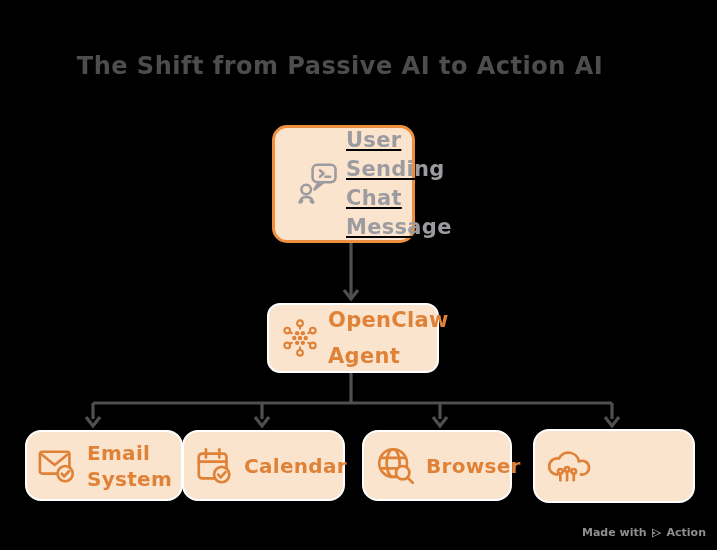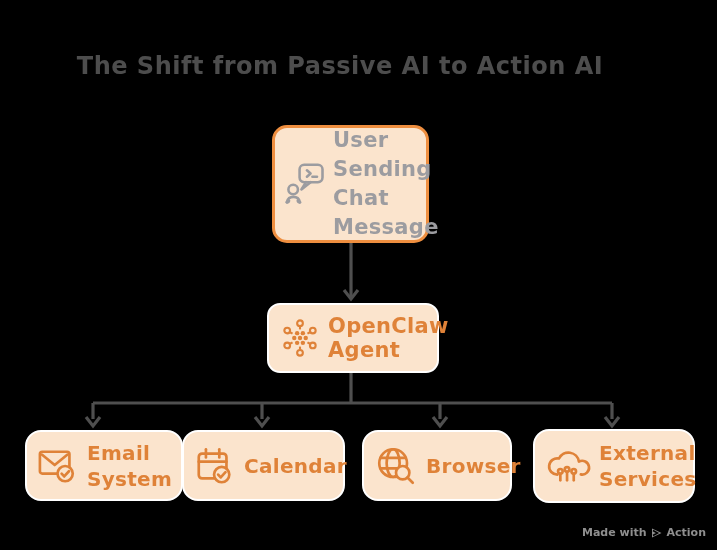--- a/index.html
+++ b/index.html
@@ -23,27 +23,27 @@
     color:var(--title);font-size:24px;font-weight:bold;letter-spacing:.5px;
   }
   .connectors{position:absolute;left:0;top:0;width:717px;height:550px;pointer-events:none;}
   .connectors path, .connectors line{stroke:var(--arrow);stroke-width:3.2;fill:none;}
   .node{
     position:absolute;display:flex;align-items:center;
     background:var(--peach);border:2px solid var(--node-border);border-radius:16px;
   }
   .node .txt{font-weight:bold;letter-spacing:.3px;}
   .node-user{
-    left:272px;top:125px;width:157px;height:118px;
-    border:3px solid var(--user-border);border-radius:15px;padding-left:9px;
+    left:272px;top:125px;width:143px;height:118px;
+    border:3px solid var(--user-border);border-radius:15px;padding-left:22px;text-decoration:underline;
   }
   .node-user .txt{color:var(--gray-text);font-size:21px;line-height:29px;width:102px;}
   .node-user .icon{color:var(--gray-text);margin-right:5px;}
   .node-agent{left:267px;top:303px;width:172px;height:70px;border-radius:13px;padding-left:10px;}
-  .node-agent .txt{color:var(--orange);font-size:21px;line-height:24px;width:112px;}
+  .node-agent .txt{color:var(--orange);font-size:21px;line-height:36px;width:112px;}
   .node-agent .icon{color:var(--orange);margin-right:7px;}
   .leaf{top:430px;height:71px;padding-left:10px;}
   .leaf .txt{color:var(--orange);font-size:20px;line-height:26px;}
   .leaf .icon{color:var(--orange);margin-right:8px;}
   .node-email{left:25px;width:158px;}
   .node-email .txt{width:80px;}
   .node-calendar{left:182px;width:163px;}
   .node-browser{left:362px;width:150px;}
   .node-external{left:533px;top:429px;width:162px;height:74px;}
   .node-external .txt{width:95px;}
@@ -168,21 +168,20 @@
       <svg width="46" height="44" viewBox="0 0 48 46" fill="none" stroke="currentColor" stroke-width="2.8" stroke-linecap="round" stroke-linejoin="round">
         <path d="M13,32 a8.5,8.5 0 1 1 1.6,-16.8 a11,11 0 0 1 20.8,3.2 a7.2,7.2 0 1 1 2,13.4"></path>
         <circle cx="16" cy="28.5" r="2.4"></circle>
           <line x1="16" y1="31.5" x2="16" y2="38"></line>
         <circle cx="23" cy="26.5" r="2.4"></circle>
           <line x1="23" y1="29.5" x2="23" y2="38"></line>
         <circle cx="30" cy="28.5" r="2.4"></circle>
           <line x1="30" y1="31.5" x2="30" y2="38"></line>
       </svg>
     </span>
-    <span class="txt">External Services</span>
   </div>
 
   <div class="footer">
     <span>Made with</span>
     <span class="icon">
       <svg width="12" height="12" viewBox="0 0 12 12">
         <polygon points="1,1.5 10.5,6 1,10.5" fill="var(--footer)"></polygon>
         <path d="M2,3.5 L6.5,6 L2,8.5" fill="none" stroke="#000" stroke-width="1.6"></path>
       </svg>
     </span>

